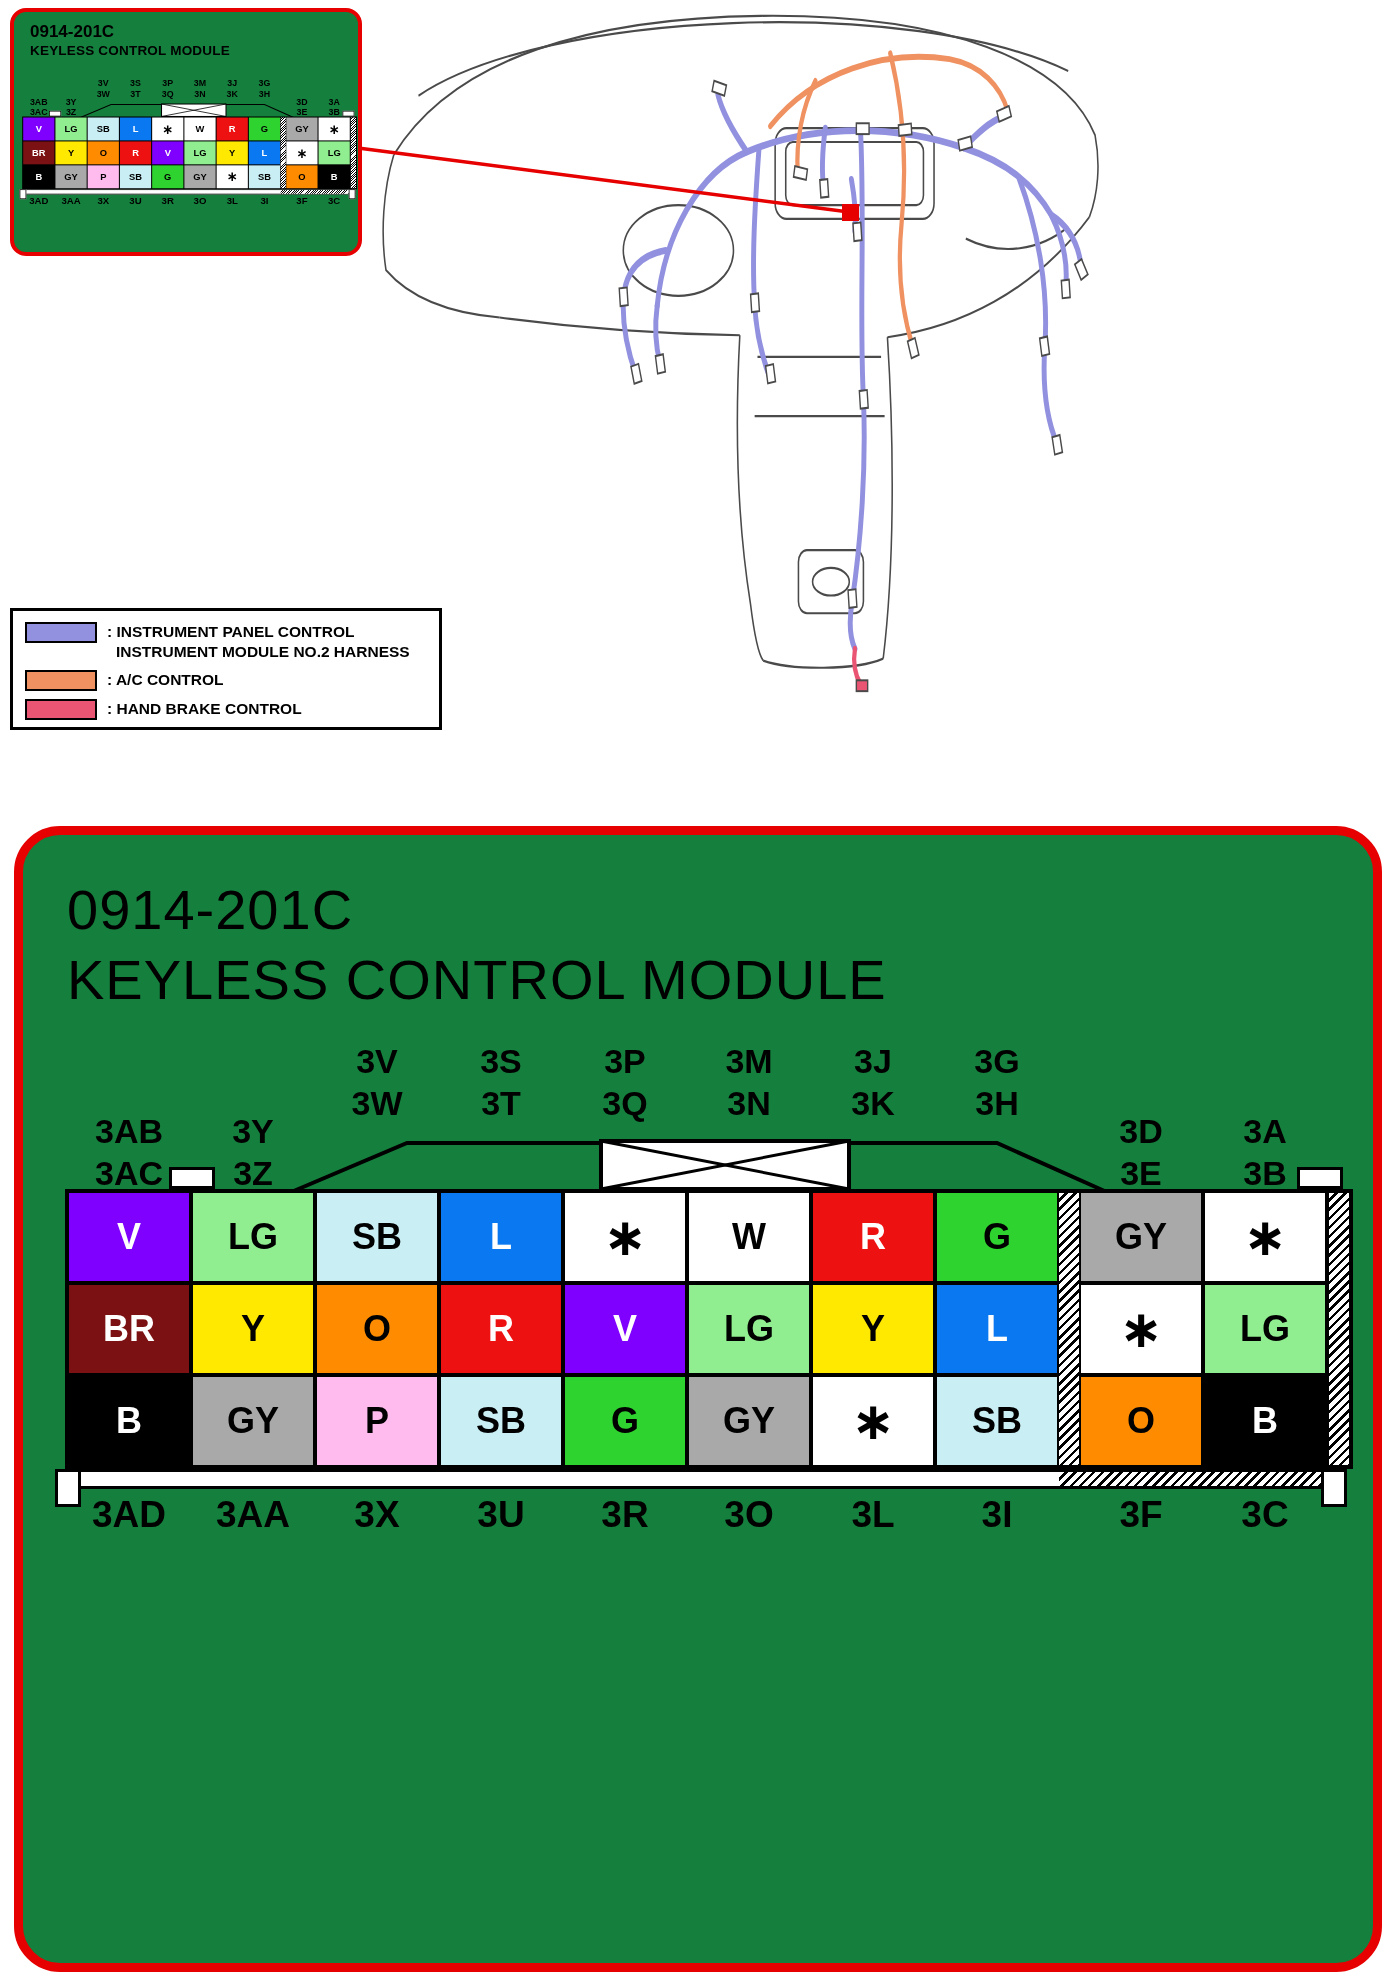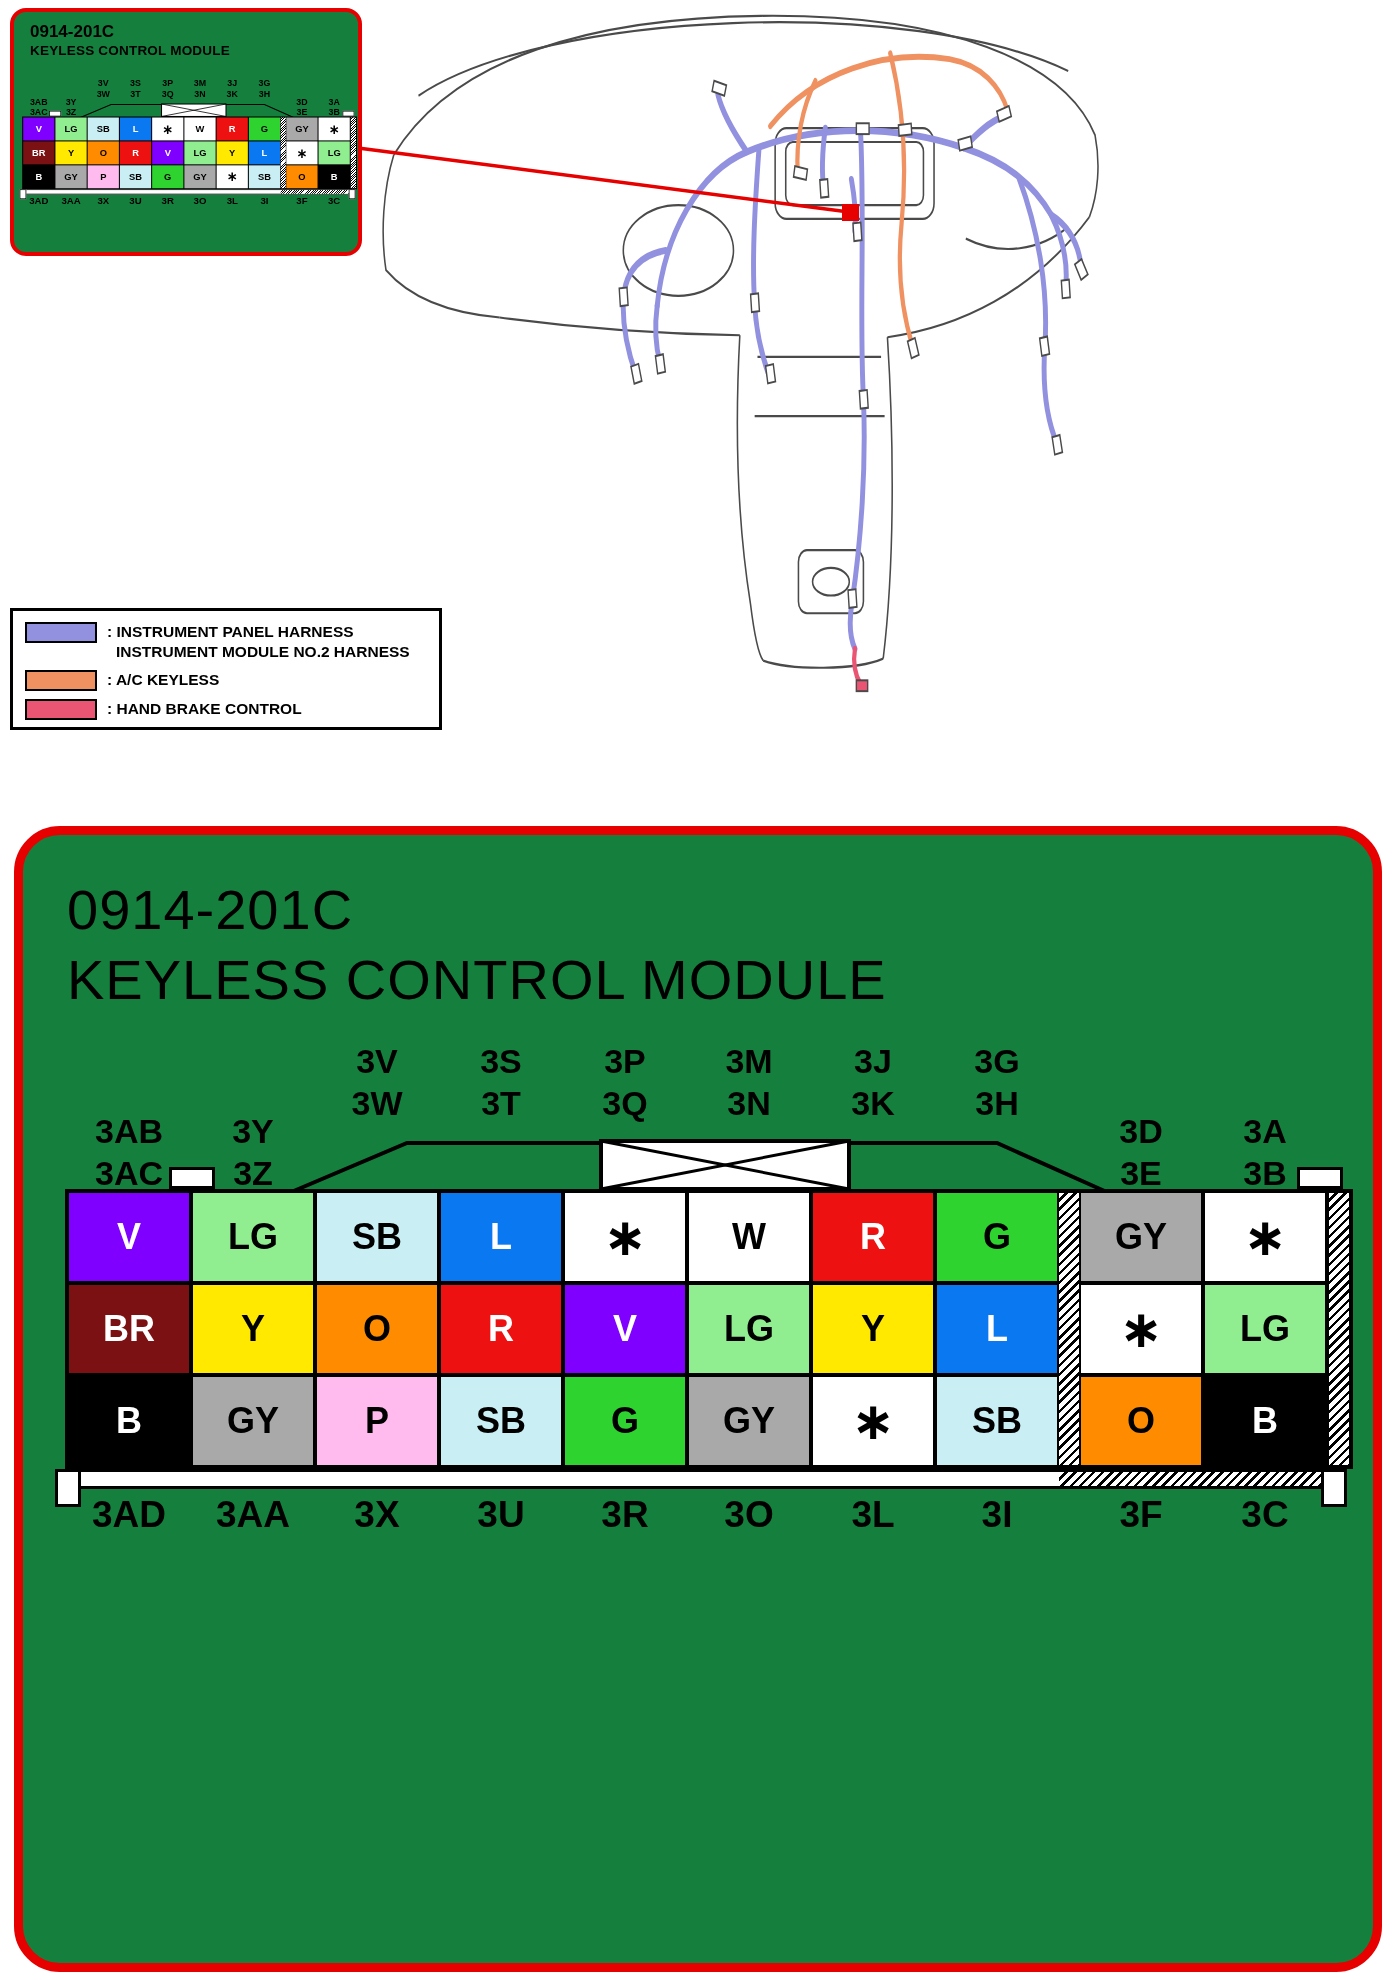--- a/index.html
+++ b/index.html
@@ -207,28 +207,28 @@
         <div class="plabel bottom" style="left: 1032px; top: 454px; width: 120px;">3F</div>
         <div class="plabel bottom" style="left: 1156px; top: 454px; width: 120px;">3C</div>
       </div>
   </div>
 </div>
 
 <div id="legend-box">
     <div class="legend-row">
       <div class="legend-swatch" style="background: rgb(145, 145, 224);"></div>
       <div class="legend-lines">
-        <div>: INSTRUMENT PANEL HARNESS</div>
+        <div>: INSTRUMENT PANEL CONTROL</div>
         <div>INSTRUMENT MODULE NO.2 HARNESS</div>
       </div>
     </div>
     <div class="legend-row">
       <div class="legend-swatch" style="background: rgb(239, 145, 96);"></div>
       <div class="legend-lines">
-        <div>: A/C KEYLESS</div>
+        <div>: A/C CONTROL</div>
       </div>
     </div>
     <div class="legend-row">
       <div class="legend-swatch" style="background: rgb(234, 85, 115);"></div>
       <div class="legend-lines">
         <div>: HAND BRAKE CONTROL</div>
       </div>
     </div>
   </div>
 

